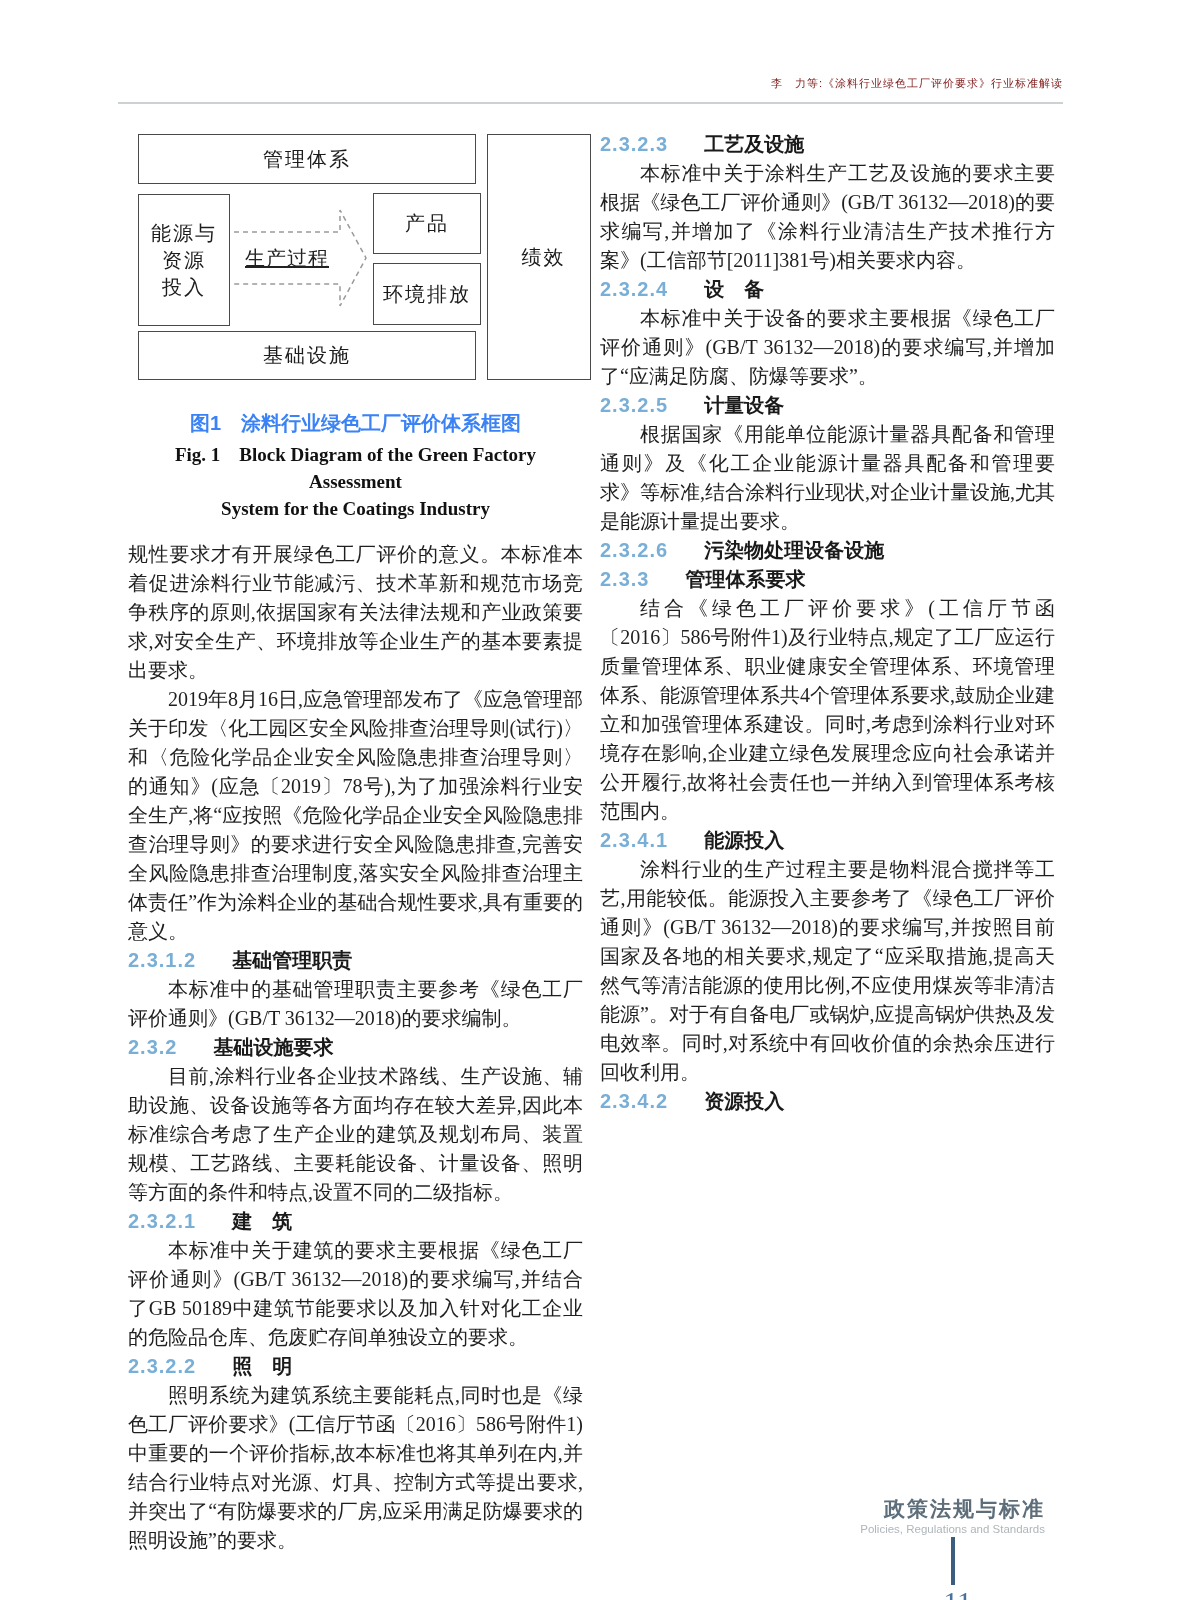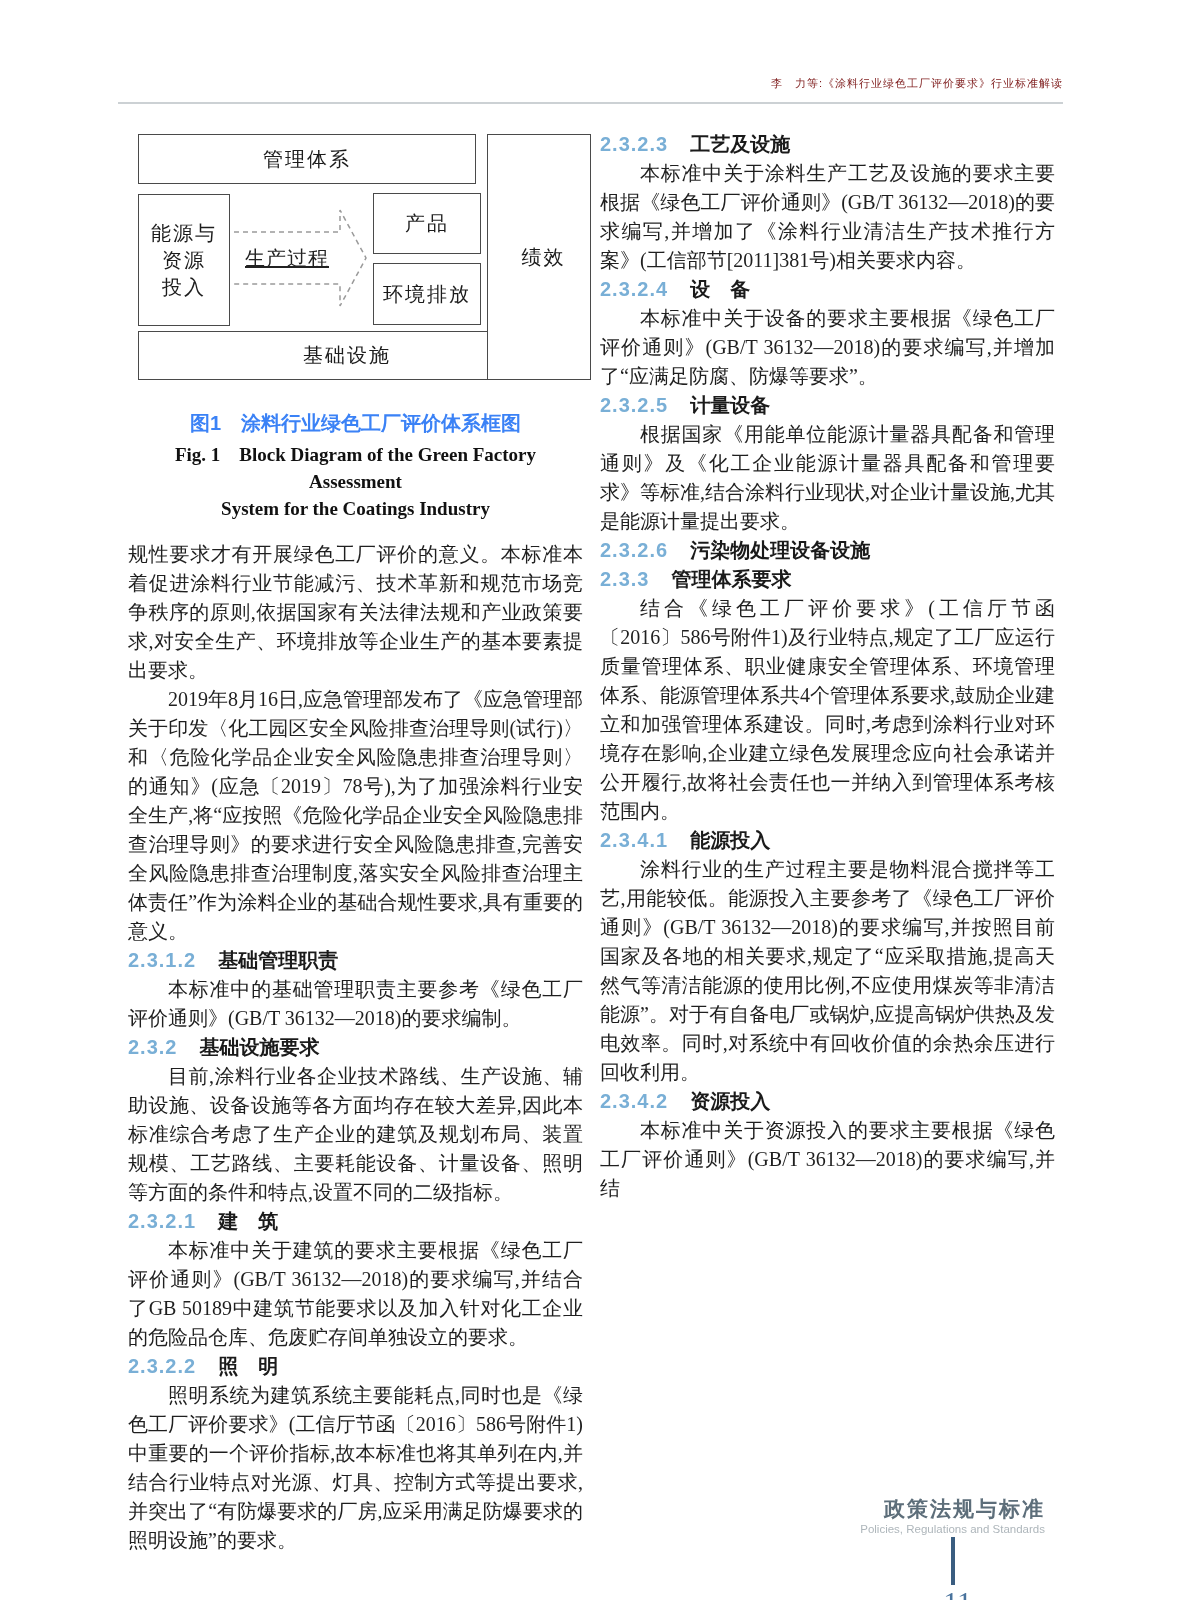--- a/index.html
+++ b/index.html
@@ -22,35 +22,35 @@
   .col{width:455px;}
   .para{
     margin:0;font-size:20px;line-height:29px;text-align:justify;
     text-indent:2em;
   }
   .para.no-indent{text-indent:0;}
   .sec-heading{
     font-family:"Liberation Sans","DejaVu Sans",sans-serif;
     font-size:20px;line-height:29px;font-weight:bold;color:#1a1a1a;
   }
-  .sec-num{color:#79afd6;font-weight:600;margin-right:22px;letter-spacing:1px;}
+  .sec-num{color:#79afd6;font-weight:600;margin-right:36px;letter-spacing:1px;}
   
   .figure-block{margin-bottom:18px;}
   .diagram{position:relative;width:455px;height:252px;}
   .dbox{
     position:absolute;border:1.5px solid #4a4a4a;background:#fff;
     display:flex;align-items:center;justify-content:center;
     font-size:20px;color:#1c1c1c;letter-spacing:2px;text-align:center;
   }
   .dbox.multiline{white-space:pre-line;line-height:27px;}
   .box-management{left:10px;top:4px;width:336px;height:48px;}
   .box-energy{left:10px;top:64px;width:90px;height:130px;}
   .box-product{left:245px;top:63px;width:106px;height:59px;}
   .box-emission{left:245px;top:133px;width:106px;height:60px;}
-  .box-infra{left:10px;top:201px;width:336px;height:47px;padding-left:40px;}
+  .box-infra{left:10px;top:201px;width:336px;height:47px;}
   .box-perf{left:359px;top:4px;width:93px;height:244px;padding-left:9px;}
   .flow-arrow{position:absolute;left:106px;top:78px;width:134px;height:100px;}
   .flow-arrow svg{position:absolute;left:0;top:0;}
   .arrow-label{
     position:absolute;left:0;top:0;width:106px;height:100px;
     display:flex;align-items:center;justify-content:center;
     font-size:20px;letter-spacing:1px;color:#222;background:transparent;text-decoration:underline;
   }
   .caption-zh{
     margin-top:28px;text-align:center;font-weight:bold;font-size:20px;
@@ -131,21 +131,20 @@
         <div class="sec-heading"><span class="sec-num">2.3.2.4</span><span>设　备</span></div>
         <p class="para">本标准中关于设备的要求主要根据《绿色工厂评价通则》(GB/T 36132—2018)的要求编写,并增加了“应满足防腐、防爆等要求”。</p>
         <div class="sec-heading"><span class="sec-num">2.3.2.5</span><span>计量设备</span></div>
         <p class="para">根据国家《用能单位能源计量器具配备和管理通则》及《化工企业能源计量器具配备和管理要求》等标准,结合涂料行业现状,对企业计量设施,尤其是能源计量提出要求。</p>
         <div class="sec-heading"><span class="sec-num">2.3.2.6</span><span>污染物处理设备设施</span></div>
         <div class="sec-heading"><span class="sec-num">2.3.3</span><span>管理体系要求</span></div>
         <p class="para">结合《绿色工厂评价要求》(工信厅节函〔2016〕586号附件1)及行业特点,规定了工厂应运行质量管理体系、职业健康安全管理体系、环境管理体系、能源管理体系共4个管理体系要求,鼓励企业建立和加强管理体系建设。同时,考虑到涂料行业对环境存在影响,企业建立绿色发展理念应向社会承诺并公开履行,故将社会责任也一并纳入到管理体系考核范围内。</p>
         <div class="sec-heading"><span class="sec-num">2.3.4.1</span><span>能源投入</span></div>
         <p class="para">涂料行业的生产过程主要是物料混合搅拌等工艺,用能较低。能源投入主要参考了《绿色工厂评价通则》(GB/T 36132—2018)的要求编写,并按照目前国家及各地的相关要求,规定了“应采取措施,提高天然气等清洁能源的使用比例,不应使用煤炭等非清洁能源”。对于有自备电厂或锅炉,应提高锅炉供热及发电效率。同时,对系统中有回收价值的余热余压进行回收利用。</p>
         <div class="sec-heading"><span class="sec-num">2.3.4.2</span><span>资源投入</span></div>
-        <p class="para">本标准中关于资源投入的要求主要根据《绿色工厂评价通则》(GB/T 36132—2018)的要求编写,并结</p>
       </div>
   </div>
 
 </div>
 
 <div class="footer">
   <div class="footer-text">
     <div class="footer-zh">政策法规与标准</div>
     <div class="footer-en">Policies, Regulations and Standards</div>
   </div>

